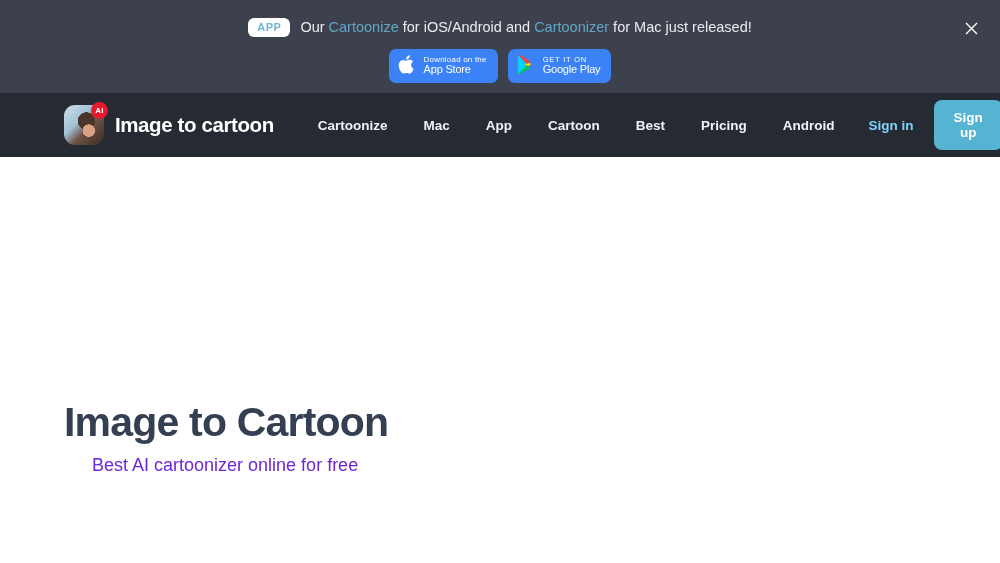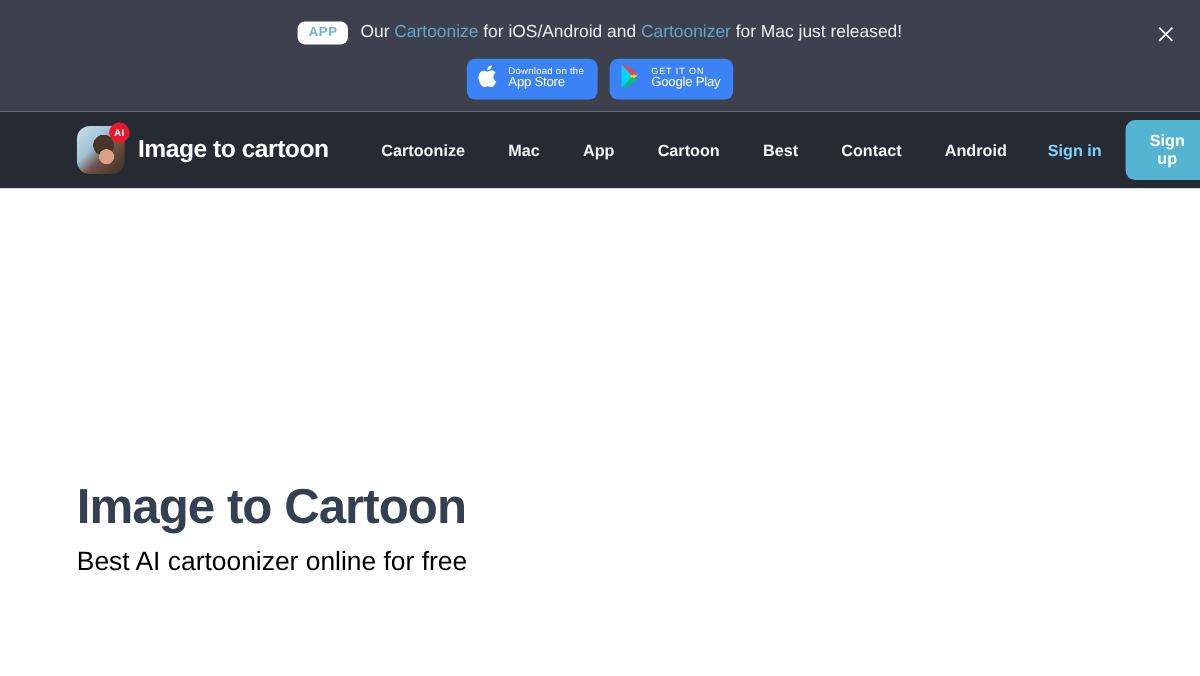--- a/index.html
+++ b/index.html
@@ -137,23 +137,24 @@
   .hero-title {
     font-size: 41px;
     font-weight: bold;
     color: #343f52;
     letter-spacing: -0.8px;
     line-height: 1.05;
     white-space: nowrap;
   }
   .hero-sub {
     margin-top: 11px;
-    font-size: 22px;
-    color: #000000;
-    white-space: nowrap;
+    font-size: 18px;
+    color: #6d28d9;
+    white-space: nowrap;
+    margin-left: 28px;
   }
 </style>
 </head>
 <body>
 
 <div class="promo-banner">
 
   <div class="promo-line">
     <span class="app-pill">APP</span>
     <span class="promo-text"><span>Our </span><span class="lnk">Cartoonize</span><span> for iOS/Android and </span><span class="lnk">Cartoonizer</span><span> for Mac just released!</span></span>
@@ -206,21 +207,21 @@
     </div>
     <div class="brand-name">Image to cartoon</div>
   </div>
 
   <div class="nav-links">
     <div class="nav-link">Cartoonize</div>
     <div class="nav-link">Mac</div>
     <div class="nav-link">App</div>
     <div class="nav-link">Cartoon</div>
     <div class="nav-link">Best</div>
-    <div class="nav-link">Contact</div>
+    <div class="nav-link">Pricing</div>
     <div class="nav-link">Android</div>
   </div>
 
   <div class="nav-right">
     <div class="nav-signin">Sign in</div>
     <button class="signup-btn">Sign up</button>
   </div>
 
 </div>
 

